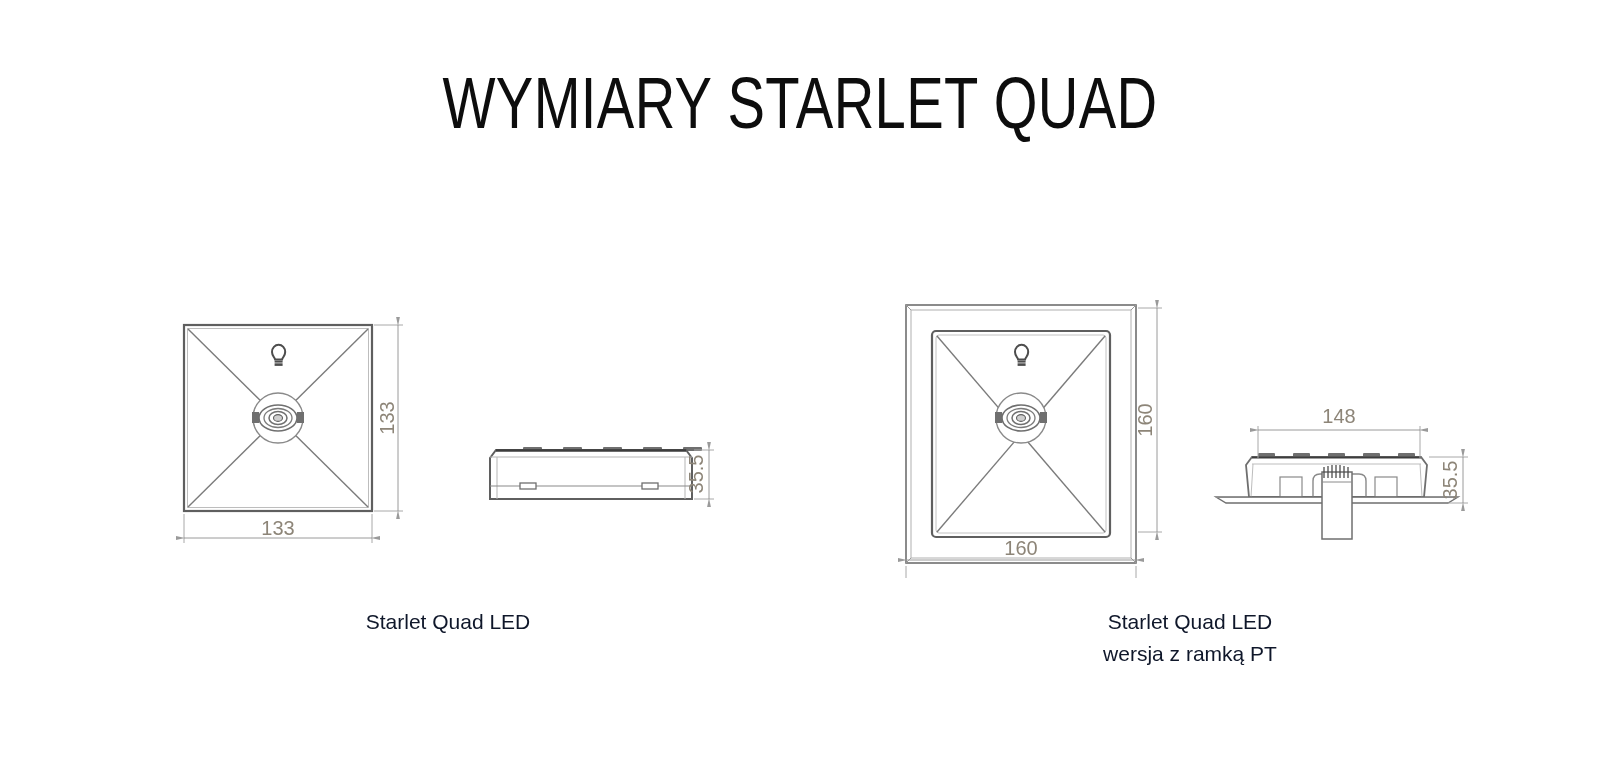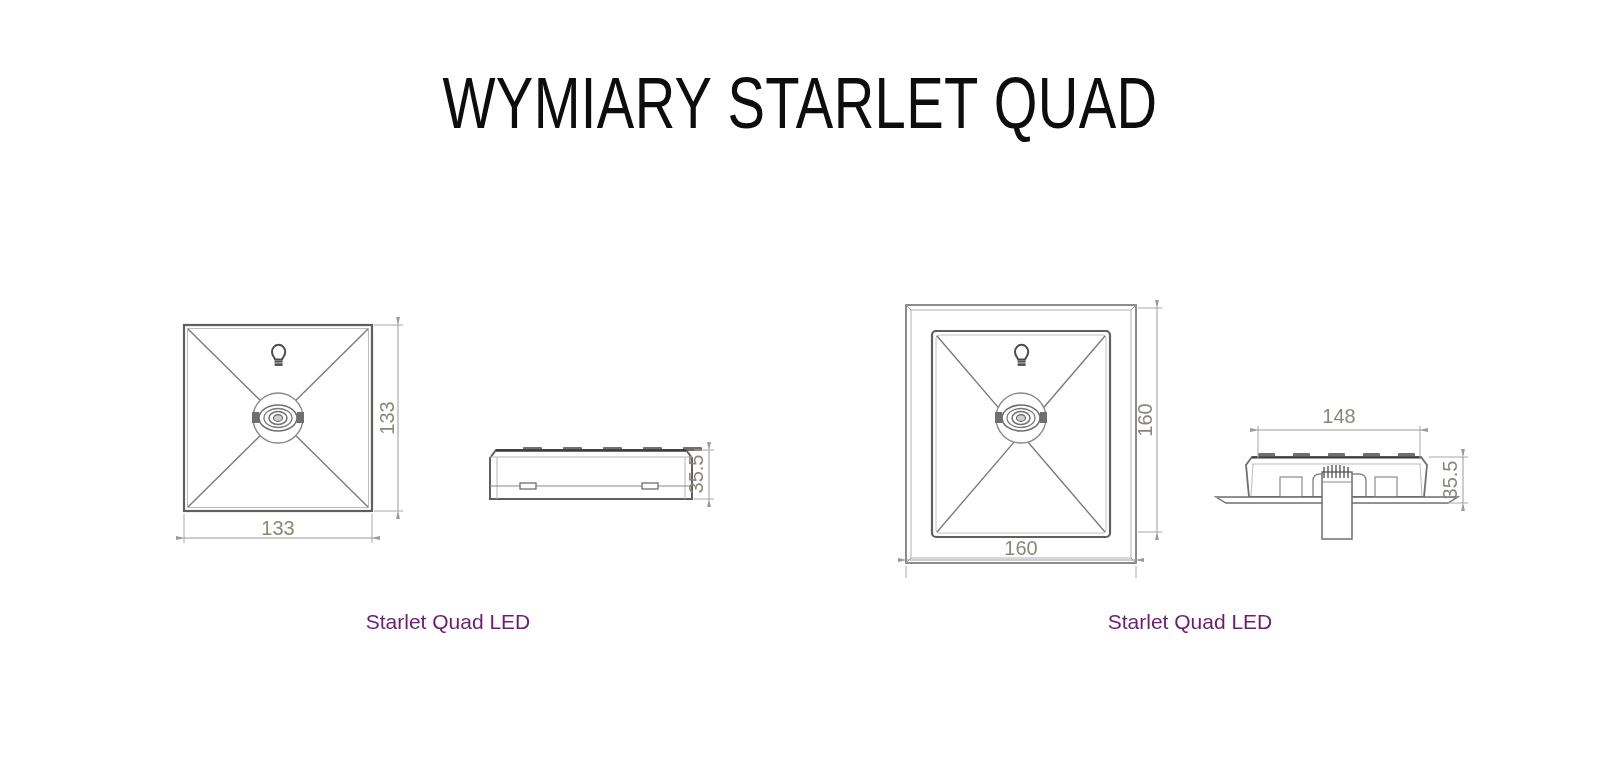--- a/index.html
+++ b/index.html
@@ -43,21 +43,21 @@
     display: block;
   }
 
   
   .caption {
     position: absolute;
     text-align: center;
     font-family: "Liberation Sans", sans-serif;
     font-size: 21px;
     line-height: 32px;
-    color: #701a75;
+    color: #0f172a;
     white-space: nowrap;
   }
   .caption-left  { top: 606px; left: 268px; width: 360px; }
   .caption-right { top: 606px; left: 1010px; width: 360px; }
 </style>
 </head>
 <body>
 
 <div class="page-title">WYMIARY STARLET QUAD</div>
 
@@ -264,13 +264,14 @@
 
 </svg>
 </div>
 
 <div class="caption caption-left">
   <div>Starlet Quad LED</div>
 </div>
 
 <div class="caption caption-right">
   <div>Starlet Quad LED</div>
+  <div>wersja z ramką PT</div>
 </div>
 
 </body></html>

